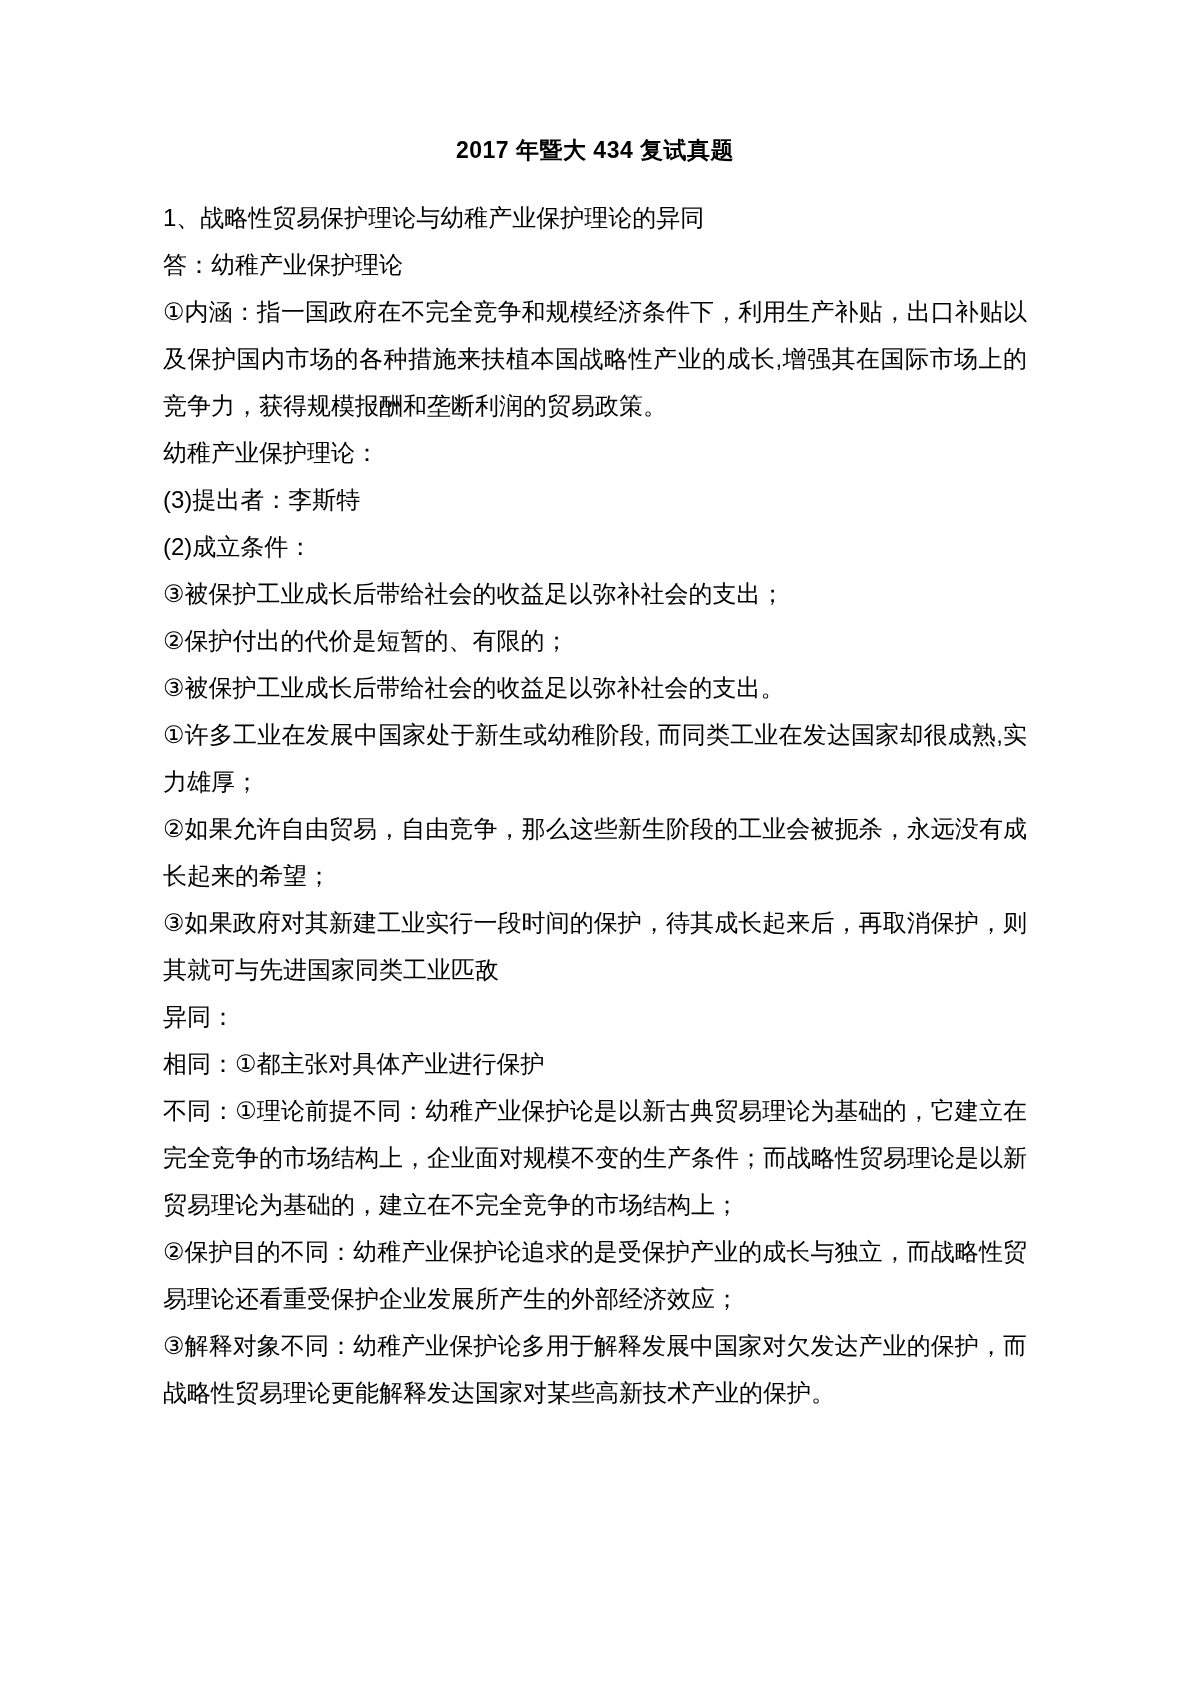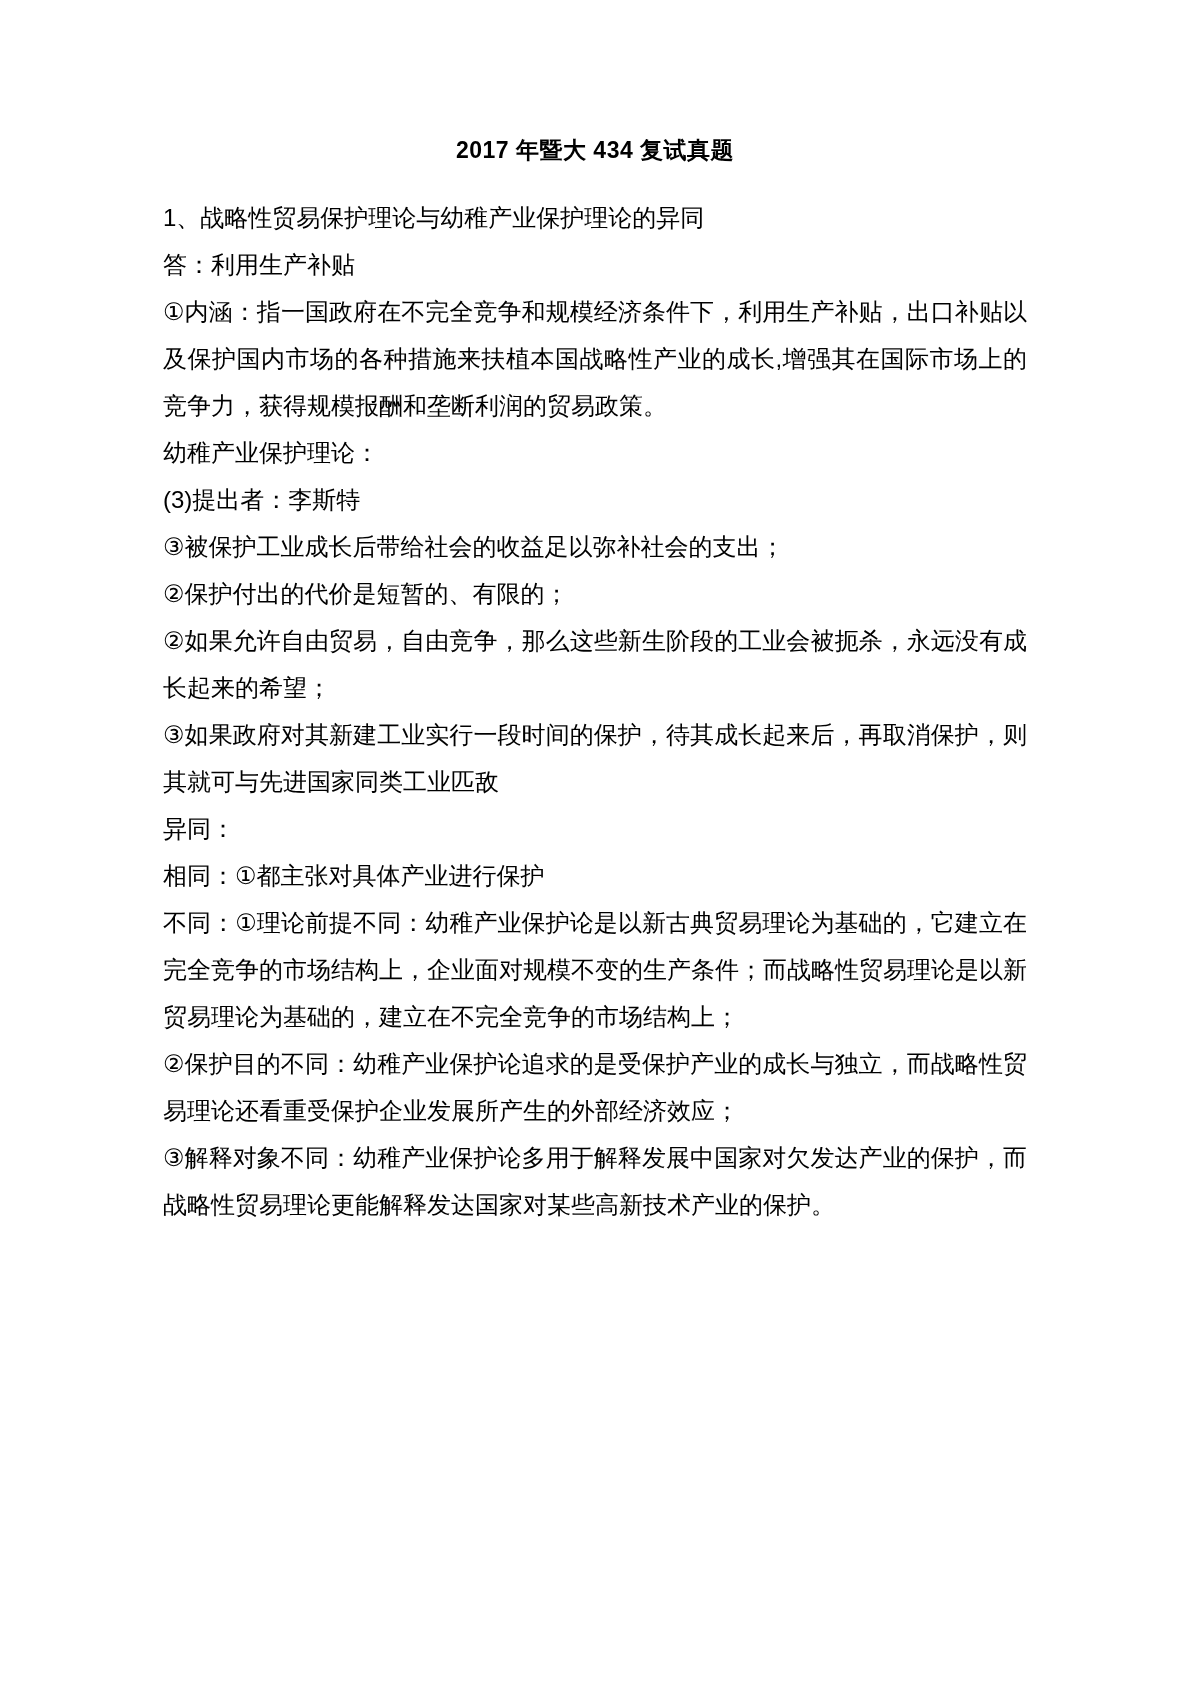--- a/index.html
+++ b/index.html
@@ -46,26 +46,29 @@
   }
 </style>
 </head>
 <body>
 
 <div class="page">
   <div class="content">
     <h1 class="doc-title">2017 年暨大 434 复试真题</h1>
     <div class="paragraphs" id="paragraphs">
         <p><span class="bold">1、战略性贸易保护理论与幼稚产业保护理论的异同</span></p>
-        <p><span>答：</span><span class="bold">利用生产补贴</span></p>
+        <p><span>答：</span><span class="bold">幼稚产业保护理论</span></p>
         <p><span class="bold">①内涵：</span><span>指一国政府在不完全竞争和规模经济条件下，利用生产补贴，出口补贴以及保护国内市场的各种措施来扶植本国战略性产业的成长,增强其在国际市场上的竞争力，获得规模报酬和垄断利润的贸易政策。</span></p>
         <p><span>幼稚产业保护理论：</span></p>
         <p><span class="bold">(3)提出者：</span><span>李斯特</span></p>
+        <p><span class="bold">(2)成立条件：</span></p>
         <p><span>③被保护工业成长后带给社会的收益足以弥补社会的支出；</span></p>
         <p><span>②保护付出的代价是短暂的、有限的；</span></p>
+        <p><span>③被保护工业成长后带给社会的收益足以弥补社会的支出。</span></p>
+        <p><span>①许多工业在发展中国家处于新生或幼稚阶段, 而同类工业在发达国家却很成熟,实力雄厚；</span></p>
         <p><span>②如果允许自由贸易，自由竞争，那么这些新生阶段的工业会被扼杀，永远没有成长起来的希望；</span></p>
         <p><span>③如果政府对其新建工业实行一段时间的保护，待其成长起来后，再取消保护，则其就可与先进国家同类工业匹敌</span></p>
         <p><span class="bold">异同：</span></p>
         <p><span>相同：①都主张对具体产业进行保护</span></p>
         <p><span>不同：</span><span class="bold">①理论前提不同：</span><span>幼稚产业保护论是以新古典贸易理论为基础的，它建立在完全竞争的市场结构上，企业面对规模不变的生产条件；而战略性贸易理论是以新贸易理论为基础的，建立在不完全竞争的市场结构上；</span></p>
         <p><span class="bold">②保护目的不同：</span><span>幼稚产业保护论追求的是受保护产业的成长与独立，而战略性贸易理论还看重受保护企业发展所产生的外部经济效应；</span></p>
         <p><span class="bold">③解释对象不同：</span><span>幼稚产业保护论多用于解释发展中国家对欠发达产业的保护，而战略性贸易理论更能解释发达国家对某些高新技术产业的保护。</span></p>
       </div>
   </div>
 </div>

